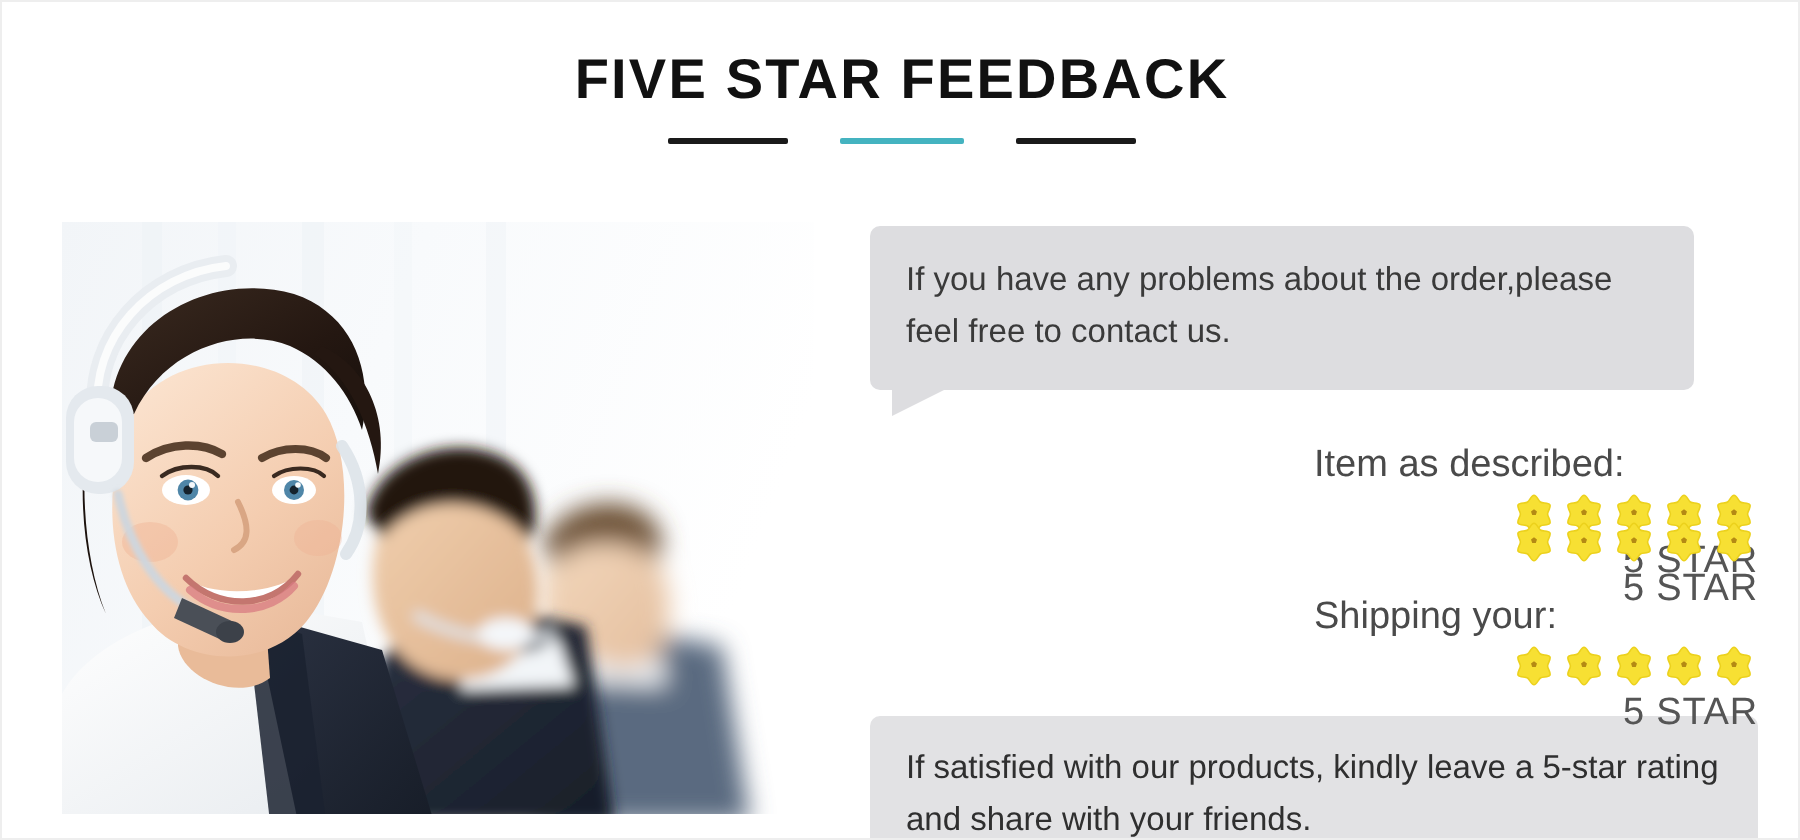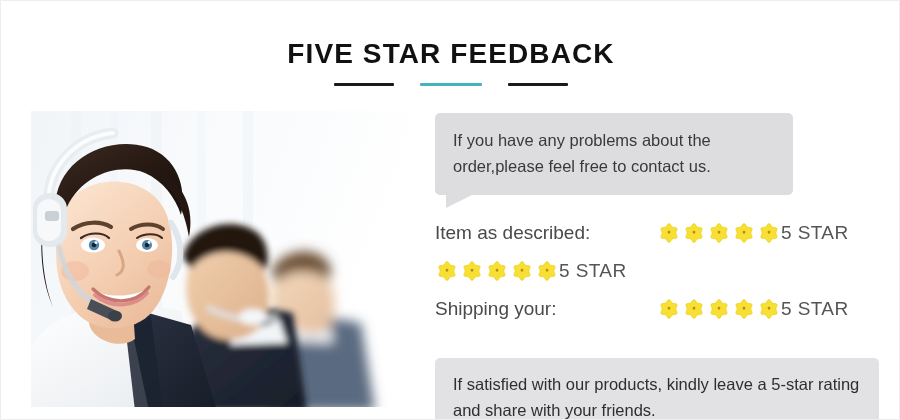--- a/index.html
+++ b/index.html
@@ -17,21 +17,21 @@
     background: #ffffff;
     box-sizing: border-box;
     border: 1px solid #eeeeee;
     overflow: hidden;
   }
 
   
   .title-block {
     position: absolute;
     left: 0;
-    top: 36px;
+    top: 22px;
     width: 900px;
     text-align: center;
   }
   .banner-title {
     font-family: "Liberation Sans", sans-serif;
     font-size: 28px;
     font-weight: bold;
     letter-spacing: 1.1px;
     color: #111111;
     line-height: 34px;
@@ -77,21 +77,21 @@
     width: 444px;
   }
 
   
   .speech-bubble {
     position: relative;
     background: #dddde0;
     border-radius: 5px;
     padding: 14px 18px 16px 18px;
     box-sizing: border-box;
-    width: 358px;
+    width: 412px;
   }
   .speech-bubble .bubble-text {
     font-family: "Liberation Sans", sans-serif;
     font-size: 16.5px;
     color: #3a3a3a;
     line-height: 26px;
     display: block;
   }
   .bubble-tail {
     position: absolute;
@@ -102,22 +102,23 @@
     border-top: 14px solid #dddde0;
     border-right: 28px solid transparent;
   }
 
   
   .ratings {
     margin-top: 26px;
   }
   .rating-row {
     display: flex;
-    align-items: flex-start;
+    align-items: flex-end;
     height: 38px;
+    flex-direction: column;
   }
   .rating-label {
     font-family: "Liberation Sans", sans-serif;
     font-size: 19px;
     color: #4a4a4a;
     width: 222px;
     flex: none;
     line-height: 24px;
     white-space: nowrap;
   }

